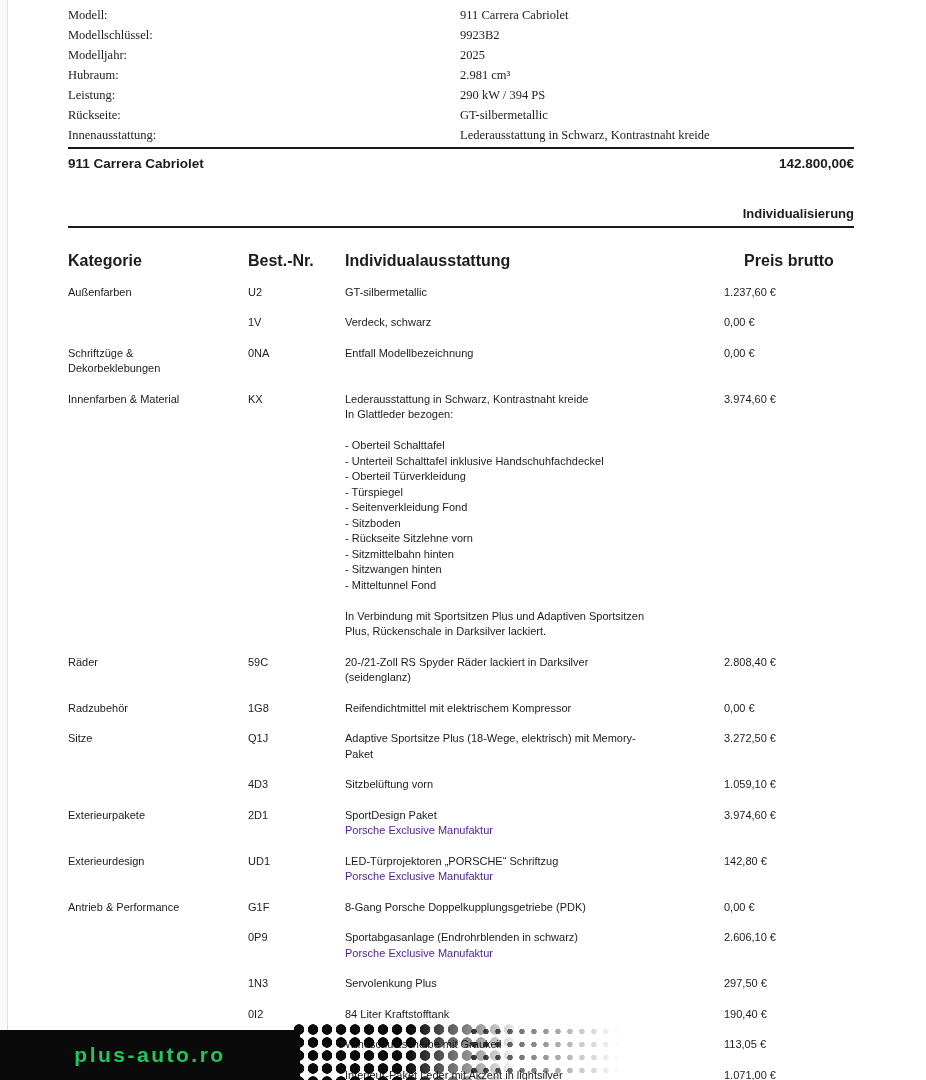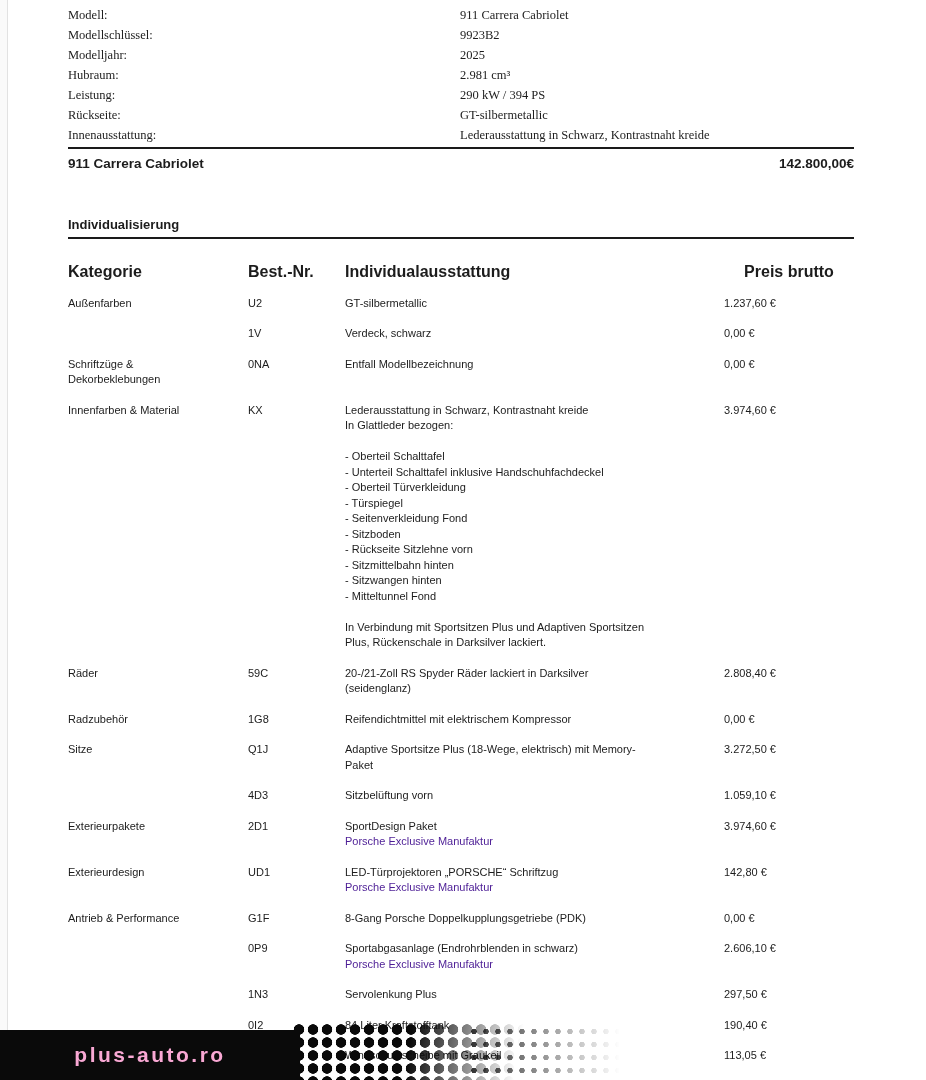--- a/index.html
+++ b/index.html
@@ -27,24 +27,25 @@
   
   .base-row {
     margin-top:2px;
     border-top:2.5px solid #1a1a1a;
     padding-top:7px;
     display:flex; justify-content:space-between;
     font-weight:bold; font-size:13.5px;
   }
   
   .section-title {
-    margin-top:46px;
+    margin-top:35px;
     font-size:13px; font-weight:bold;
     padding-bottom:5px;
     border-bottom:2.5px solid #1a1a1a;
+    text-align:right;
   }
   .table-header {
     display:grid; grid-template-columns:180px 97px 1fr 130px;
     padding-top:25px;
     font-size:16px; font-weight:bold; line-height:15.5px;
   }
   .table-header .col-price { text-align:center; }
   
   .options { margin-top:16px; }
   .option-row {
@@ -56,21 +57,21 @@
   .opt-desc .muted { color:#4c1d95; }
   .opt-price { text-align:left; white-space:nowrap; }
   
   .watermark-bar {
     position:absolute; left:0; top:1030px; width:300px; height:50px;
     background:#0a0a0a;
     display:flex; align-items:center; justify-content:center;
     z-index:6;
   }
   .watermark-text {
-    color:#f9a8d4; font-size:21px; font-weight:bold; letter-spacing:2.5px;
+    color:#22c55e; font-size:21px; font-weight:bold; letter-spacing:2.5px;
   }
   .halftone-a {
     position:absolute; left:292px; top:1023px; width:232px; height:57px; z-index:5;
     background-image:radial-gradient(circle, #0a0a0a 52%, rgba(0,0,0,0) 58%);
     background-size:14px 13px;
     -webkit-mask-image:linear-gradient(100deg, #000 50%, rgba(0,0,0,0) 96%);
     mask-image:linear-gradient(100deg, #000 50%, rgba(0,0,0,0) 96%);
   }
   .halftone-b {
     position:absolute; left:468px; top:1025px; width:165px; height:55px; z-index:5;

